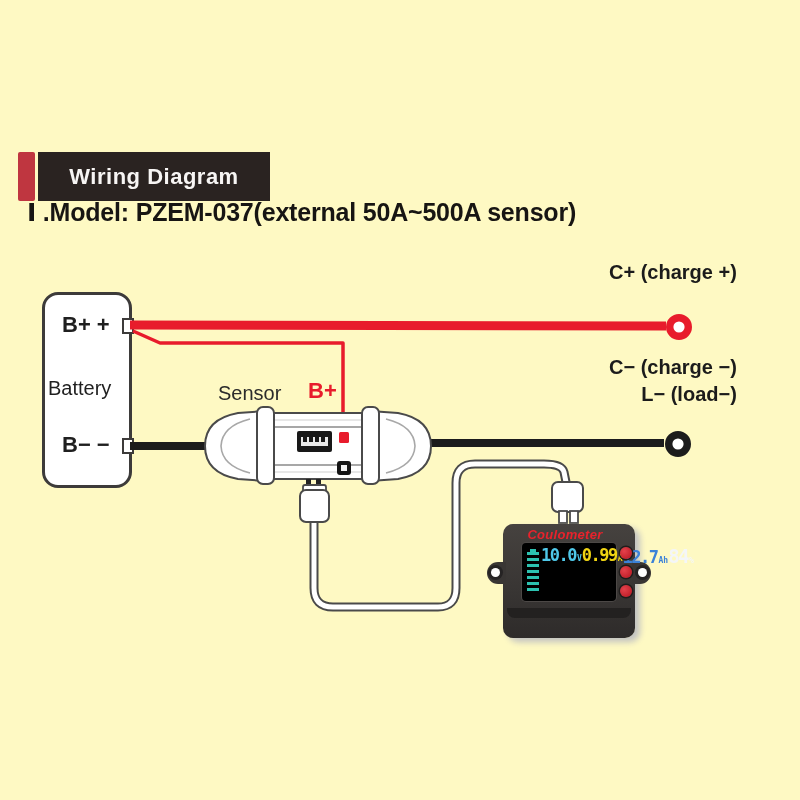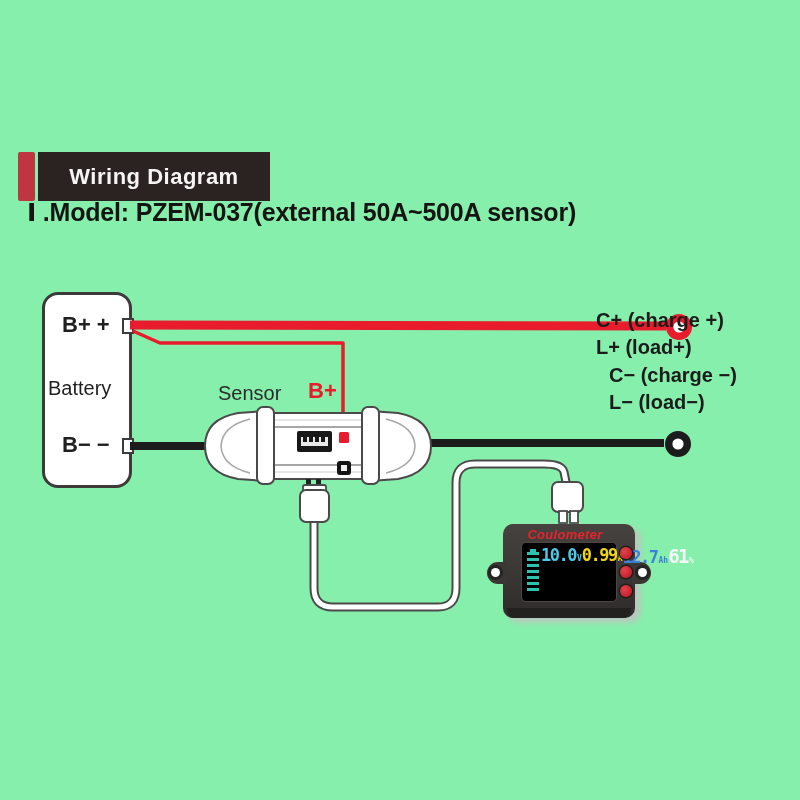--- a/index.html
+++ b/index.html
@@ -1,17 +1,17 @@
 <!DOCTYPE html>
 <html><head>
 <meta charset="utf-8">
 <style>
   html,body{margin:0;padding:0;background:#fff;}
   #stage{
-    position:relative;width:800px;height:800px;background:#86efac;overflow:hidden;
+    position:relative;width:800px;height:800px;background:#fef9c3;overflow:hidden;
     font-family:"Liberation Sans","DejaVu Sans",sans-serif;color:#1f1f1f;
   }
   .abs{position:absolute;}
 
   
   .hdr-accent{left:18px;top:152px;width:17px;height:49px;background:#bf3640;border-radius:2px;}
   .hdr-box{left:38px;top:152px;width:232px;height:49px;background:#2a2321;display:flex;align-items:center;justify-content:center;}
   .hdr-box span{color:#f7f5f4;font-size:22px;font-weight:bold;letter-spacing:.5px;}
 
   .page-title{left:27px;top:198px;font-size:25px;font-weight:bold;color:#171513;letter-spacing:-0.2px;white-space:nowrap;}
@@ -23,27 +23,27 @@
   .pin-neg{left:122px;top:438px;}
   .lbl{white-space:nowrap;}
   .lbl-bpos{left:62px;top:312px;font-size:22px;font-weight:bold;}
   .lbl-batt{left:48px;top:377px;font-size:20px;}
   .lbl-bneg{left:62px;top:432px;font-size:22px;font-weight:bold;}
 
   .lbl-sensor{left:218px;top:382px;font-size:20px;color:#2b2b2b;}
   .lbl-sensor-bplus{left:308px;top:378px;font-size:22px;font-weight:bold;color:#e81c2c;}
 
   .term-block{font-size:20px;font-weight:bold;line-height:27px;color:#1b1b1b;}
-  .term-pos{left:596px;top:259px;margin-top:48px;}
-  .term-neg{left:609px;top:362px;}
+  .term-pos{left:609px;top:259px;}
+  .term-neg{left:609px;top:354px;text-align:right;}
 
   .caption{left:301px;top:628px;font-size:21px;color:#3a3a3a;}
 
   
-  .meter{left:503px;top:524px;width:132px;height:94px;background:linear-gradient(180deg,#46423f 0%,#393634 55%,#2e2b2a 100%);
+  .meter{left:503px;top:524px;width:132px;height:114px;background:linear-gradient(180deg,#46423f 0%,#393634 55%,#2e2b2a 100%);
          border-radius:10px;box-shadow:5px 4px 6px #c2c2c2;}
   .meter-bevel{left:4px;top:84px;width:124px;height:10px;background:#232120;border-radius:0 0 8px 8px;}
   .ear{width:19px;height:22px;background:#393634;top:38px;}
   .ear-left{left:-16px;border-radius:11px 0 0 11px;}
   .ear-right{right:-16px;border-radius:0 11px 11px 0;}
   .ear-hole{width:9px;height:9px;border-radius:50%;background:#fdfdfd;top:6px;box-shadow:0 0 0 3px #252323;}
   .ear-left .ear-hole{left:4px;}
   .ear-right .ear-hole{right:4px;}
   .meter-brand{left:0;top:3px;width:124px;text-align:center;color:#e8222c;font-size:13px;font-weight:bold;font-style:italic;letter-spacing:.3px;}
   .lcd{left:19px;top:19px;width:94px;height:58px;background:#000;border-radius:4px;box-shadow:0 0 0 1px #4c4846;}
@@ -136,21 +136,20 @@
   </svg>
 
   <div class="abs lbl lbl-bpos">B+ +</div>
   <div class="abs lbl lbl-batt">Battery</div>
   <div class="abs lbl lbl-bneg">B− −</div>
   <div class="abs lbl lbl-sensor">Sensor</div>
   <div class="abs lbl lbl-sensor-bplus">B+</div>
 
   <div class="abs term-block term-pos">
     <div>C+ (charge +)</div>
-    <div>L+ (load+)</div>
   </div>
   <div class="abs term-block term-neg">
     <div>C− (charge −)</div>
     <div>L− (load−)</div>
   </div>
 
   <div class="abs meter">
     <div class="abs ear ear-left">
       <div class="abs ear-hole"></div>
     </div>
@@ -161,21 +160,21 @@
     <div class="abs lcd">
       <div class="abs gauge-cap"></div>
       <div class="abs gauge"></div>
       <div class="abs lcd-rows">
         <div class="lcd-row">
           <span><span class="seg c-v">10.0</span><span class="unit c-v">V</span></span>
           <span><span class="seg c-a">0.99</span><span class="unit c-a">A</span></span>
         </div>
         <div class="lcd-row">
           <span><span class="seg c-ah">12.7</span><span class="unit c-ah">Ah</span></span>
-          <span><span class="seg seg-big c-pc">61</span><span class="unit c-pc">%</span></span>
+          <span><span class="seg seg-big c-pc">84</span><span class="unit c-pc">%</span></span>
         </div>
       </div>
     </div>
     <div class="abs btn-col">
       <div class="mbtn"></div>
       <div class="mbtn"></div>
       <div class="mbtn"></div>
     </div>
     <div class="abs meter-bevel"></div>
   </div>

